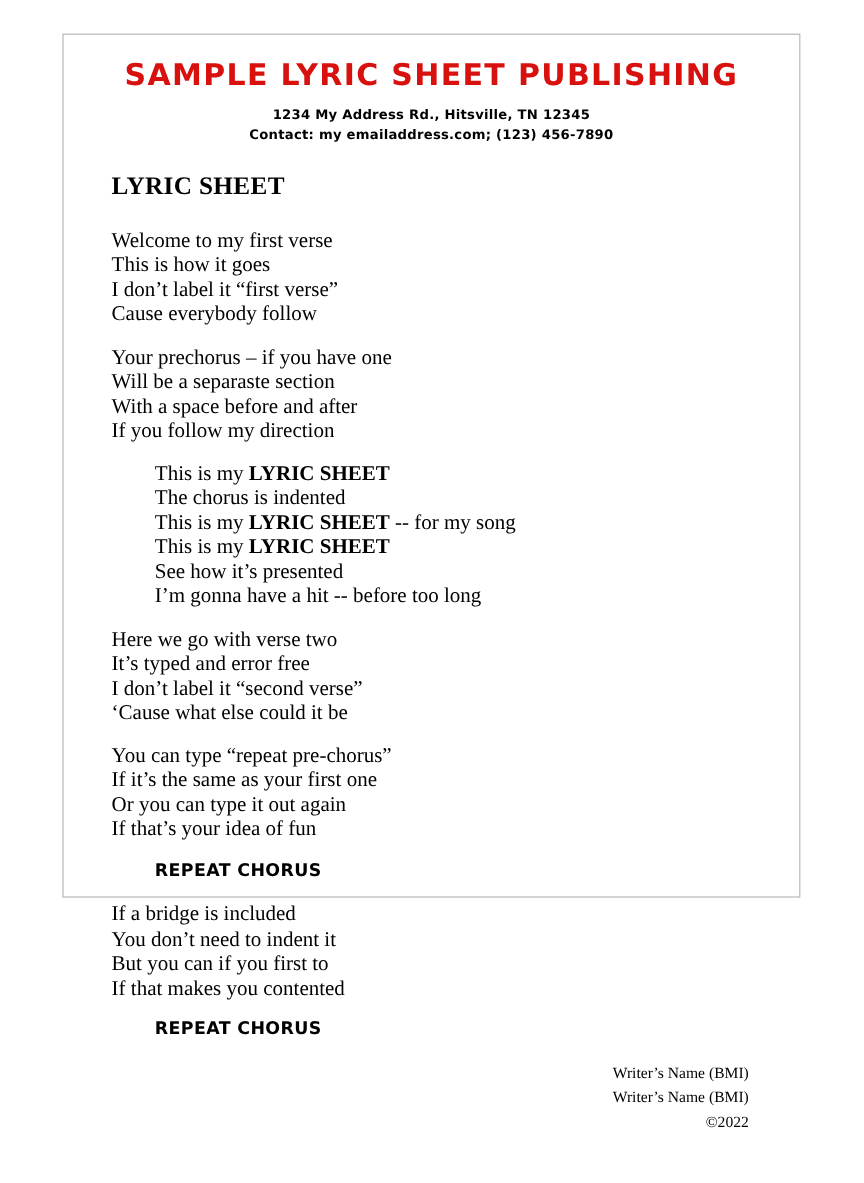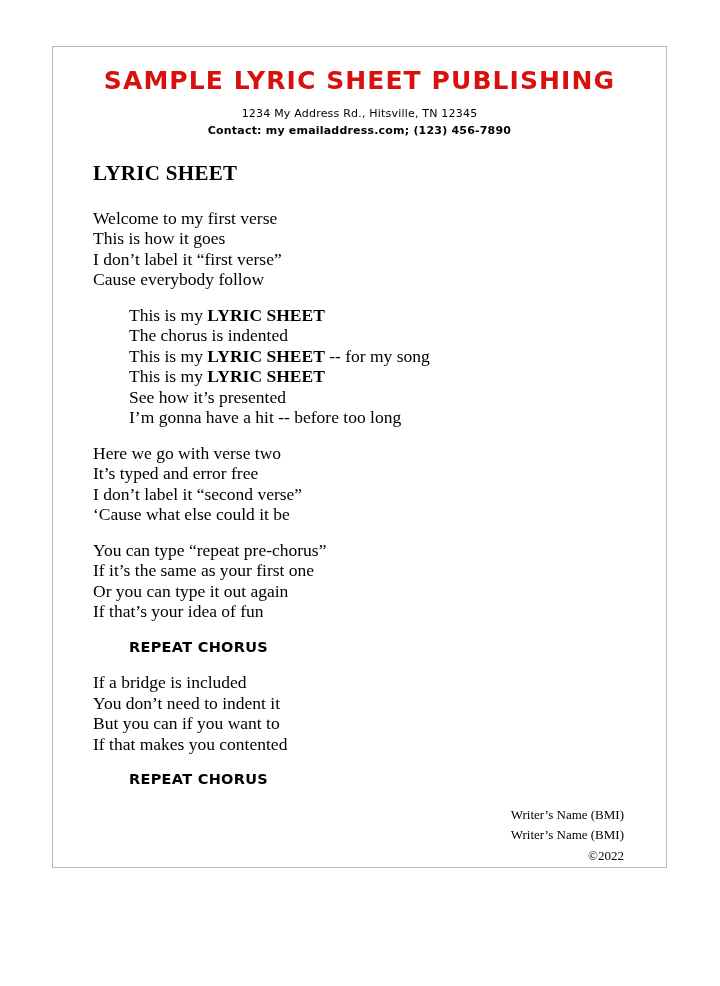--- a/index.html
+++ b/index.html
@@ -9,42 +9,42 @@
   }
   body {
     width: 720px;
     height: 986px;
     font-family: "Liberation Serif", serif;
     color: #000000;
   }
   .page {
     position: absolute;
     left: 52px;
-    top: 46px;
+    top: 28px;
     width: 615px;
-    height: 822px;
+    height: 720px;
     border: 1px solid #b8b8b8;
     background: #ffffff;
     box-sizing: border-box;
   }
   .letterhead {
     text-align: center;
     padding-top: 20px;
   }
   .company-name {
     font-family: "DejaVu Sans", sans-serif;
     font-weight: bold;
     color: #d8110f;
     font-size: 25px;
     letter-spacing: 1.1px;
     line-height: 1.1;
   }
   .address-line {
     font-family: "DejaVu Sans", sans-serif;
-    font-weight: normal;
+    font-weight: bold;
     font-size: 11px;
     letter-spacing: 0.2px;
     margin-top: 12px;
     color: #000;
   }
   .contact-line {
     font-family: "DejaVu Sans", sans-serif;
     font-weight: bold;
     font-size: 11px;
     letter-spacing: 0.2px;
@@ -104,20 +104,26 @@
 
   <div class="doc-title">LYRIC SHEET</div>
 
   <div class="lyrics">
       <div class="block">
         <div class="line"><span>Welcome to my first verse</span></div>
         <div class="line"><span>This is how it goes</span></div>
         <div class="line"><span>I don’t label it “first verse”</span></div>
         <div class="line"><span>Cause everybody follow</span></div>
       </div>
+      <div class="block">
+        <div class="line"><span>Your prechorus – if you have one</span></div>
+        <div class="line"><span>Will be a separaste section</span></div>
+        <div class="line"><span>With a space before and after</span></div>
+        <div class="line"><span>If you follow my direction</span></div>
+      </div>
       <div class="block indent">
         <div class="line"><span>This is my </span><b>LYRIC SHEET</b></div>
         <div class="line"><span>The chorus is indented</span></div>
         <div class="line"><span>This is my </span><b>LYRIC SHEET</b><span> -- for my song</span></div>
         <div class="line"><span>This is my </span><b>LYRIC SHEET</b></div>
         <div class="line"><span>See how it’s presented</span></div>
         <div class="line"><span>I’m gonna have a hit -- before too long</span></div>
       </div>
       <div class="block">
         <div class="line"><span>Here we go with verse two</span></div>
@@ -128,21 +134,21 @@
       <div class="block">
         <div class="line"><span>You can type “repeat pre-chorus”</span></div>
         <div class="line"><span>If it’s the same as your first one</span></div>
         <div class="line"><span>Or you can type it out again</span></div>
         <div class="line"><span>If that’s your idea of fun</span></div>
       </div>
       <div class="section-label">REPEAT CHORUS</div>
       <div class="block">
         <div class="line"><span>If a bridge is included</span></div>
         <div class="line"><span>You don’t need to indent it</span></div>
-        <div class="line"><span>But you can if you want to</span></div>
+        <div class="line"><span>But you can if you first to</span></div>
         <div class="line"><span>If that makes you contented</span></div>
       </div>
       <div class="section-label">REPEAT CHORUS</div>
     </div>
 
   <div class="footer">
       <div>Writer’s Name (BMI)</div>
       <div>Writer’s Name (BMI)</div>
       <div>©2022</div>
     </div>

